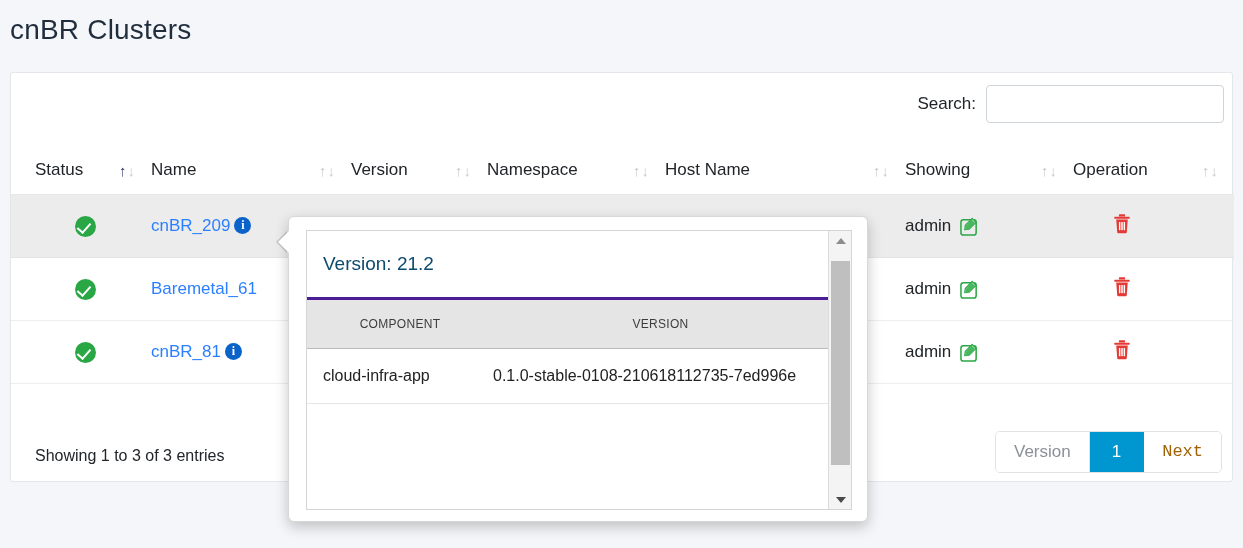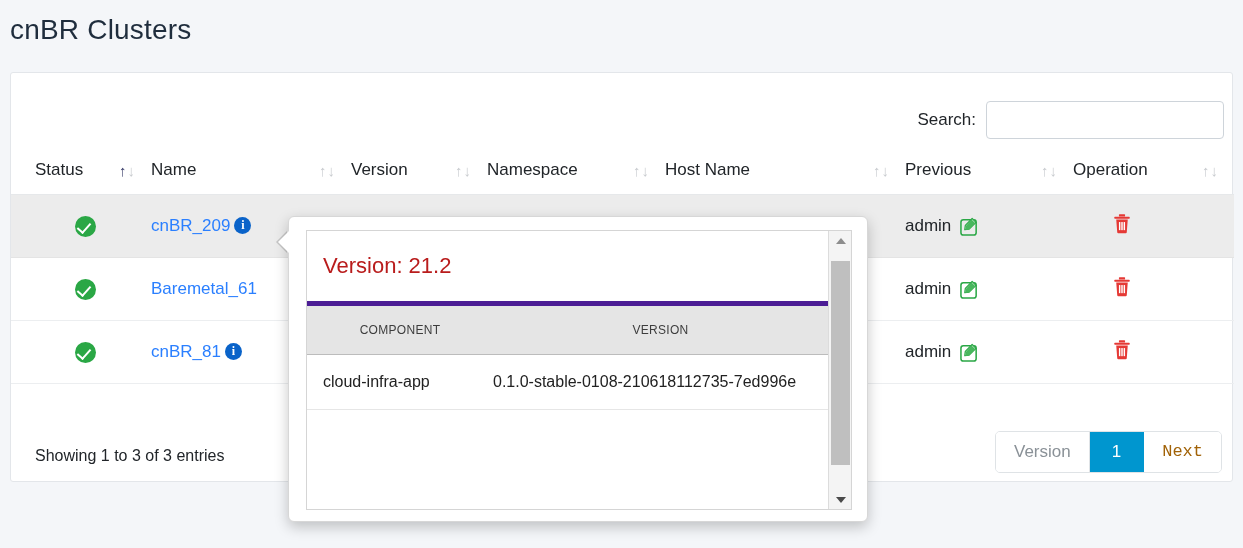--- a/index.html
+++ b/index.html
@@ -22,21 +22,21 @@
   .card {
     position: absolute; left: 10px; top: 72px;
     width: 1223px; height: 410px;
     background: #ffffff;
     border: 1px solid #e3e6ea;
     border-radius: 3px;
   }
 
   
   .search-row {
-    position: absolute; right: 8px; top: 28px;
+    position: absolute; right: 8px; top: 12px;
     display: flex; align-items: center; gap: 10px;
   }
   .search-label { font-size: 17px; color: #212529; }
   .search-input {
     width: 238px; height: 38px;
     border: 1px solid #ced4da; border-radius: 4px;
     padding: 4px 10px; font-size: 15px;
     font-family: "Liberation Sans", sans-serif;
     outline: none; background: #fff; color: #212529;
   }
@@ -138,22 +138,22 @@
     position: absolute; left: 17px; top: 13px;
     width: 546px; height: 280px;
     border: 1px solid #d5d5d5; background: #fff;
     overflow: hidden;
   }
   .pop-scrollport {
     position: absolute; left: 0; top: 0; right: 23px; bottom: 0;
     overflow: hidden;
   }
   .pop-version {
-    font-size: 22px; color: #b91c1c;
-    padding: 22px 0 22px 16px; border-bottom: 5px solid #4c1d95;
+    font-size: 19px; color: #0c4a6e;
+    padding: 22px 0 22px 16px; border-bottom: 3px solid #4c1d95;
   }
   table.pop-table { width: 100%; border-collapse: collapse; table-layout: fixed; }
   table.pop-table th {
     background: #e5e5e5; color: #3d3d3d; font-size: 12px; font-weight: 400;
     text-align: center; padding: 17px 0 17px 16px; letter-spacing: .3px;
     border-bottom: 1px solid #bcbcbc;
   }
   table.pop-table th.c1, table.pop-table td.c1 { width: 170px; }
   table.pop-table td {
     font-size: 16px; color: #222; padding: 18px 0 18px 16px;
@@ -236,21 +236,21 @@
             <div class="th-inner">
               <span class="th-label">Host Name</span>
               <span class="sort-ico">
                   <span class="up">↑</span>
                   <span class="dn">↓</span>
                 </span>
             </div>
           </th>
           <th class="col-user">
             <div class="th-inner">
-              <span class="th-label">Previous</span>
+              <span class="th-label">Showing</span>
               <span class="sort-ico">
                   <span class="up">↑</span>
                   <span class="dn">↓</span>
                 </span>
             </div>
           </th>
           <th class="col-op">
             <div class="th-inner">
               <span class="th-label">Operation</span>
               <span class="sort-ico">

